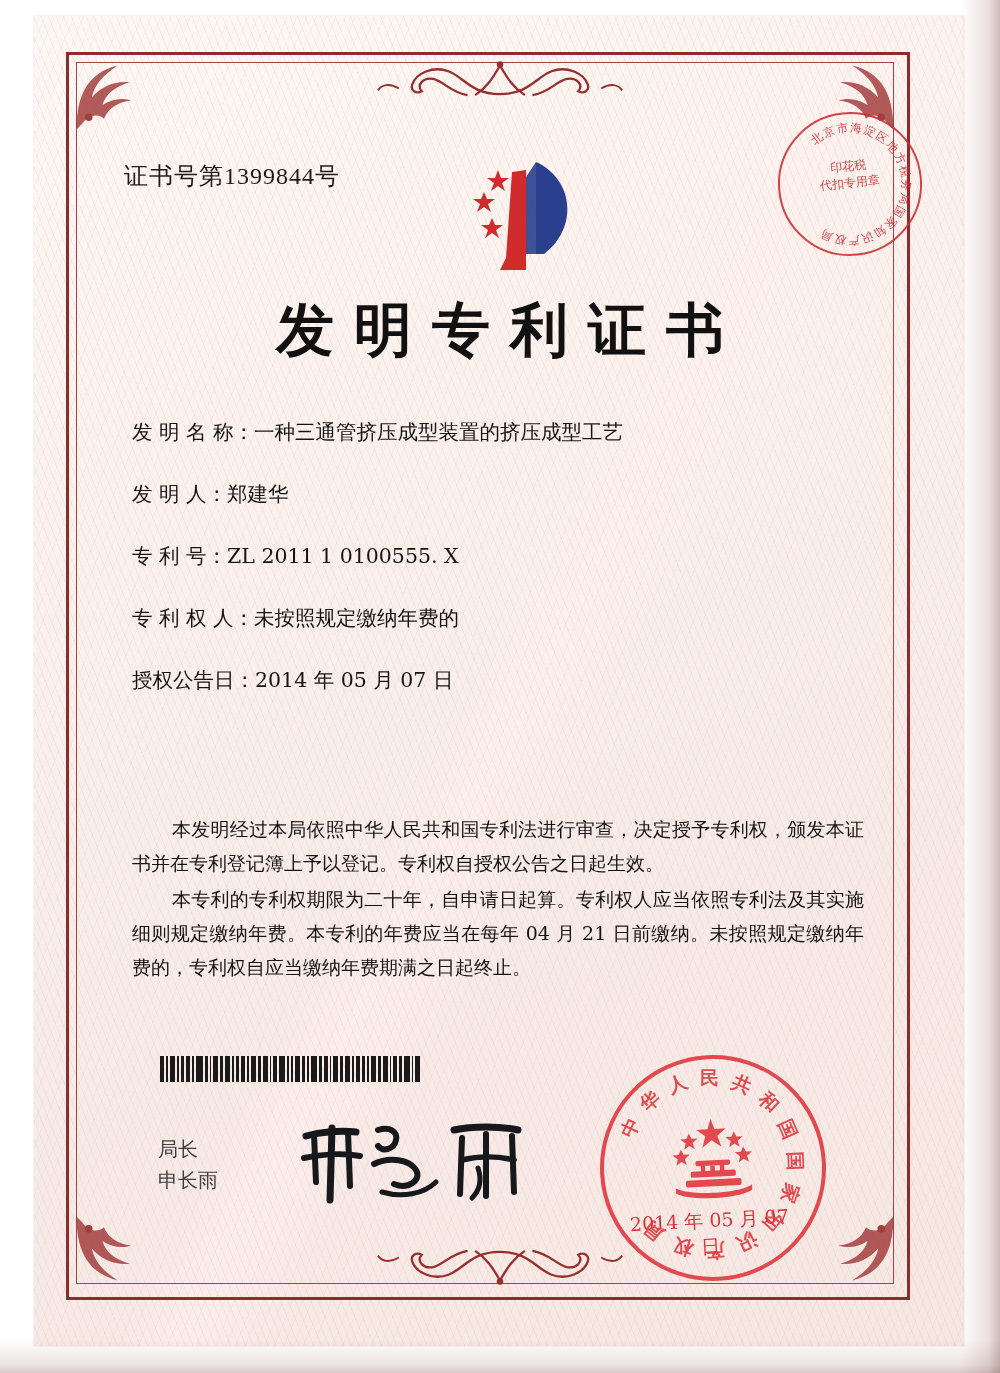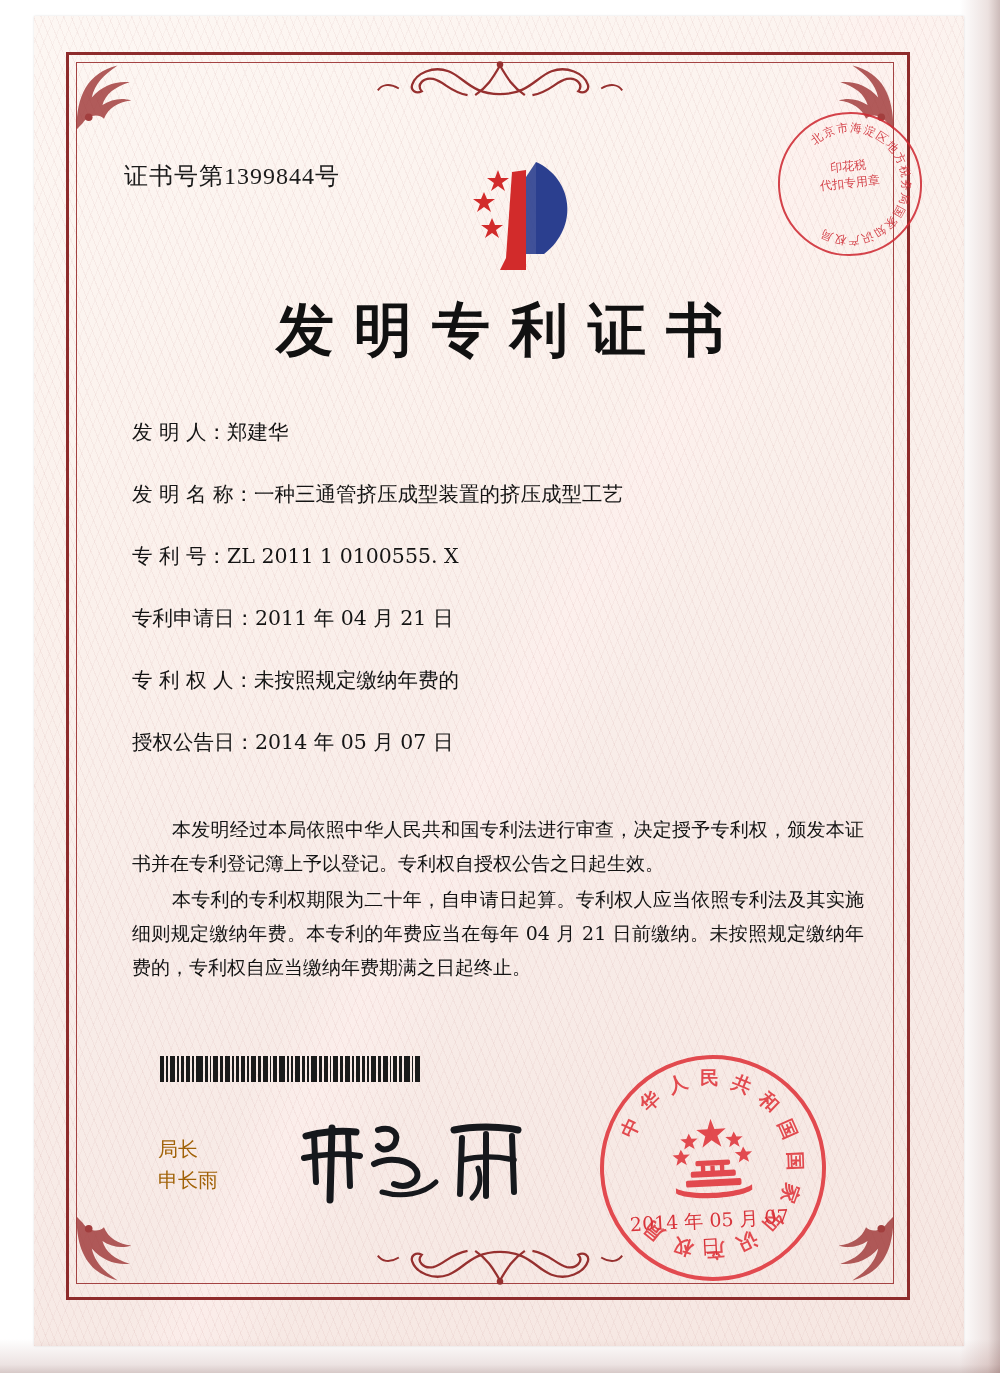--- a/index.html
+++ b/index.html
@@ -213,21 +213,21 @@
     height: 100%;
     margin-right: 2px;
   }
 
   
   .sig-label {
     position: absolute;
     left: 158px; top: 1134px;
     font-size: 20px;
     line-height: 31px;
-    color: #a16207;
+    color: #404040;
     font-family: "DejaVu Serif", "Liberation Serif", serif;
   }
   .sig-hand {
     position: absolute;
     left: 286px; top: 1108px;
     width: 260px; height: 100px;
     color: #16181c;
   }
   .sig-hand svg { width: 100%; height: 100%; display: block; }
 
@@ -380,30 +380,27 @@
     <div class="mid">
       <div>印花税</div>
       <div>代扣专用章</div>
     </div>
   </div>
 
   <div class="title">发明专利证书</div>
 
   <div class="fields">
     <div class="field-row">
+      <span class="field-label">发 明 名 称：</span><span class="field-value">一种三通管挤压成型装置的挤压成型工艺</span>
+    </div>
+    <div class="field-row">
       <span class="field-label">发 明 人：</span><span class="field-value">郑建华</span>
-    </div>
-    <div class="field-row">
-      <span class="field-label">发 明 名 称：</span><span class="field-value">一种三通管挤压成型装置的挤压成型工艺</span>
     </div>
     <div class="field-row">
       <span class="field-label">专 利 号：</span><span class="field-value">ZL 2011 1 0100555. X</span>
-    </div>
-    <div class="field-row">
-      <span class="field-label">专利申请日：</span><span class="field-value">2011 年 04 月 21 日</span>
     </div>
     <div class="field-row">
       <span class="field-label">专 利 权 人：</span><span class="field-value">未按照规定缴纳年费的</span>
     </div>
     <div class="field-row">
       <span class="field-label">授权公告日：</span><span class="field-value">2014 年 05 月 07 日</span>
     </div>
   </div>
 
   <div class="body-text">

